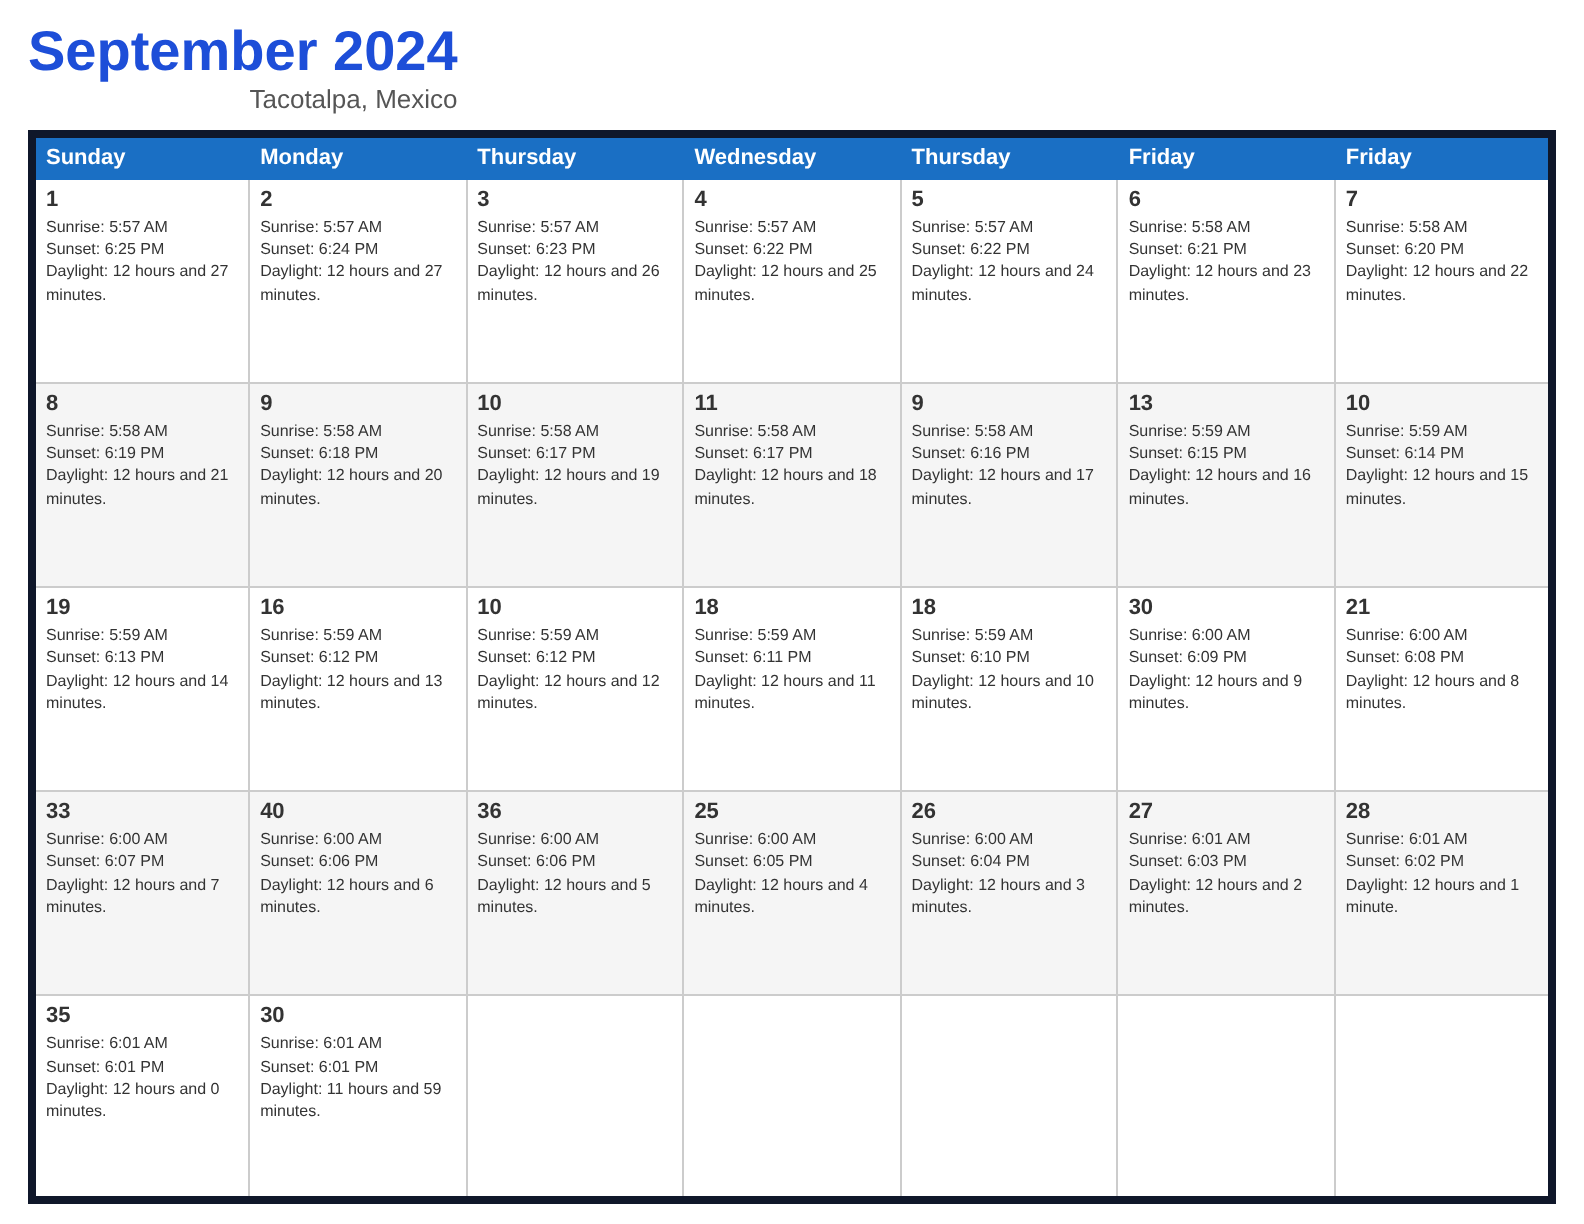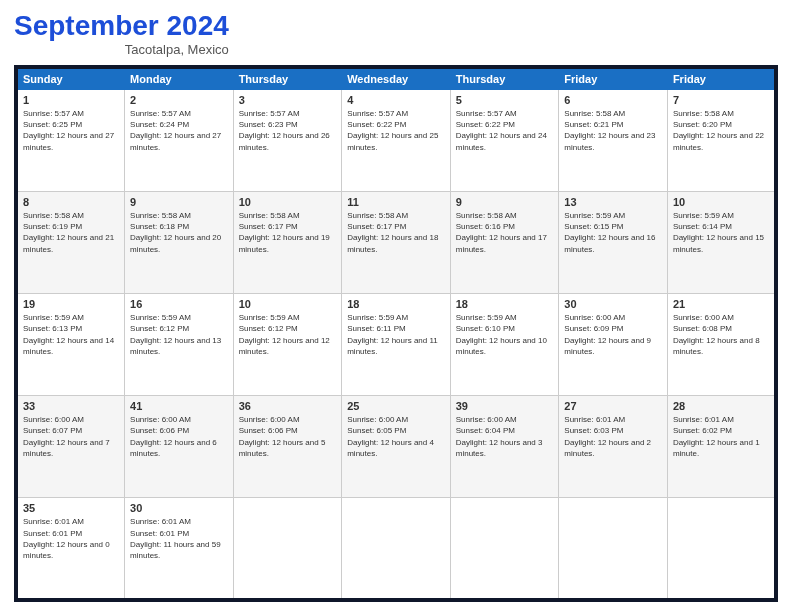--- a/index.html
+++ b/index.html
@@ -304,21 +304,21 @@
         <tr>
           <td>
         <span class="day-num">33</span>
         <div class="day-info">
           Sunrise: 6:00 AM<br>
           Sunset: 6:07 PM<br>
           Daylight: 12 hours and 7 minutes.
         </div>
       </td>
           <td>
-        <span class="day-num">41</span>
+        <span class="day-num">40</span>
         <div class="day-info">
           Sunrise: 6:00 AM<br>
           Sunset: 6:06 PM<br>
           Daylight: 12 hours and 6 minutes.
         </div>
       </td>
           <td>
         <span class="day-num">36</span>
         <div class="day-info">
           Sunrise: 6:00 AM<br>
@@ -328,21 +328,21 @@
       </td>
           <td>
         <span class="day-num">25</span>
         <div class="day-info">
           Sunrise: 6:00 AM<br>
           Sunset: 6:05 PM<br>
           Daylight: 12 hours and 4 minutes.
         </div>
       </td>
           <td>
-        <span class="day-num">39</span>
+        <span class="day-num">26</span>
         <div class="day-info">
           Sunrise: 6:00 AM<br>
           Sunset: 6:04 PM<br>
           Daylight: 12 hours and 3 minutes.
         </div>
       </td>
           <td>
         <span class="day-num">27</span>
         <div class="day-info">
           Sunrise: 6:01 AM<br>

